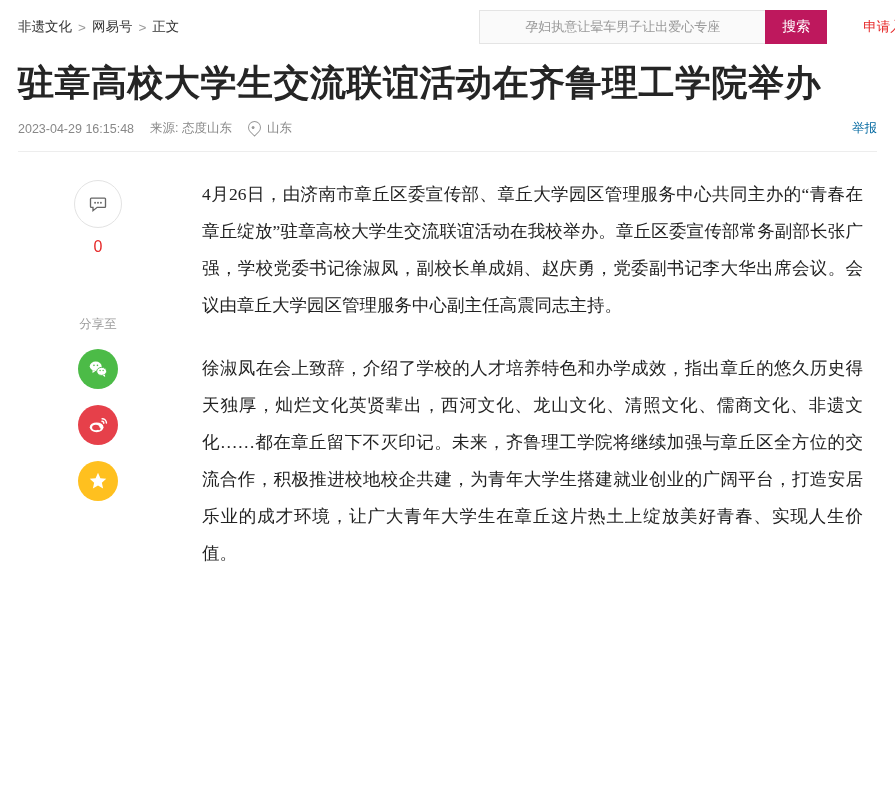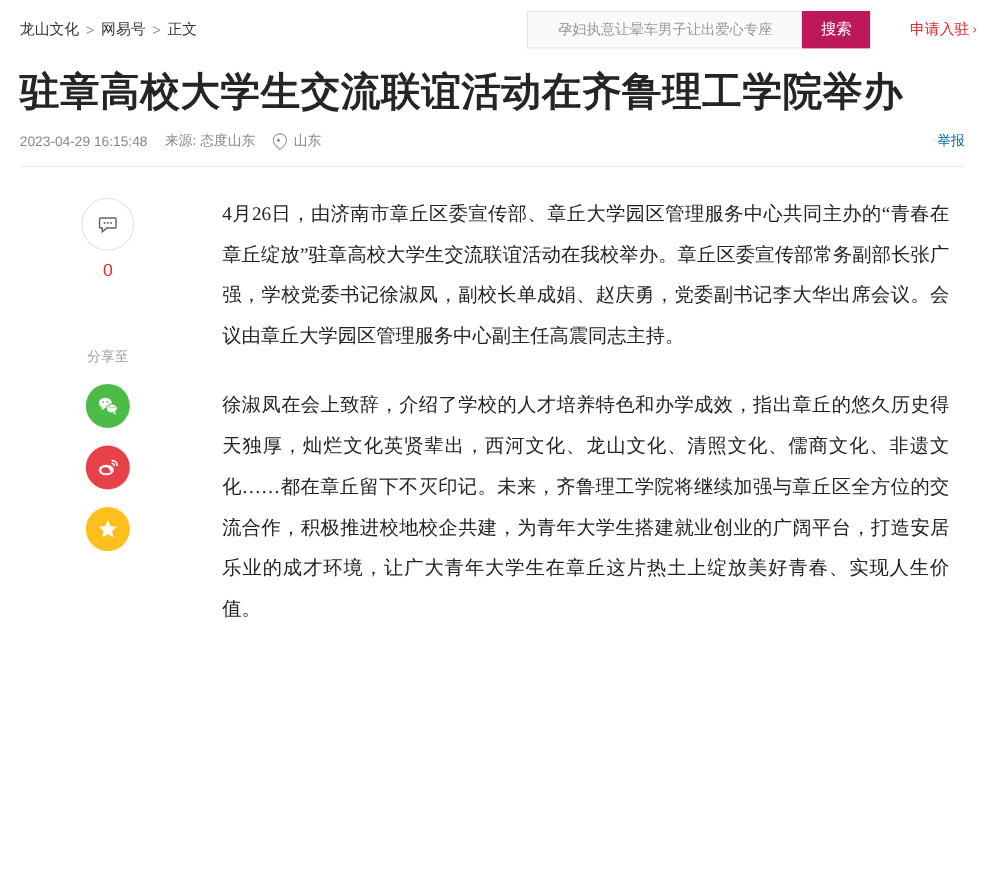--- a/index.html
+++ b/index.html
@@ -48,21 +48,21 @@
     color: #999;
   }
 
   .search-wrap {
     margin-left: 300px;
     display: flex;
     align-items: stretch;
     height: 34px;
   }
   .search-input {
-    width: 250px;
+    width: 286px;
     height: 34px;
     box-sizing: border-box;
     border: 1px solid #e4e4e4;
     border-right: none;
     background: #fafafa;
     outline: none;
     font-size: 13px;
     color: #999;
     padding: 0 10px;
     font-family: "Liberation Sans", sans-serif;
@@ -212,21 +212,21 @@
     font-family: "Liberation Serif", "Liberation Sans", serif;
   }
 </style>
 </head>
 <body>
 
 <div class="page">
 
   <div class="topbar">
     <div class="breadcrumb">
-      <span class="crumb link">龙山文化</span>
+      <span class="crumb link">非遗文化</span>
       <span class="sep">&gt;</span>
       <span class="crumb link">网易号</span>
       <span class="sep">&gt;</span>
       <span class="crumb">正文</span>
     </div>
 
     <div class="search-wrap">
       <input class="search-input" type="text" value="孕妇执意让晕车男子让出爱心专座" style="">
       <button class="search-btn">搜索</button>
     </div>

